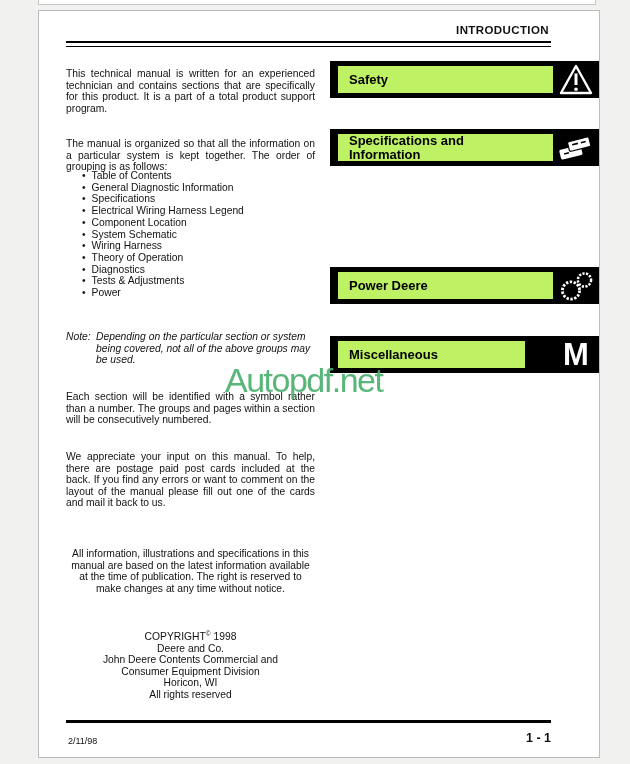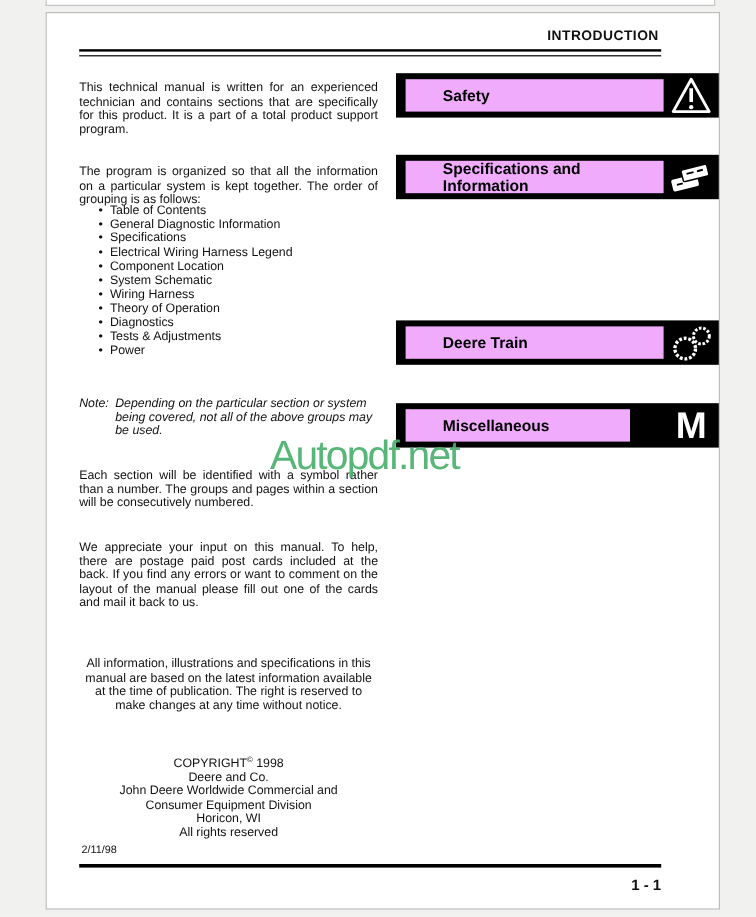--- a/index.html
+++ b/index.html
@@ -40,55 +40,55 @@
   .p4{top:430px;}
   .disclaimer{top:537px;text-align:center;}
   .copyright{top:617px;text-align:center;}
   .copyright sup{font-size:6.5px;}
   .bar{
     position:absolute;left:291px;width:269px;height:37px;
     background:#000;display:flex;box-sizing:border-box;
     padding:5px 0 5px 8px;cursor:pointer;
   }
   .bar-label{
-    flex:1;background:#f0abfc;display:flex;align-items:center;
-    padding-left:31px;box-sizing:border-box;
+    flex:1;background:#bef264;display:flex;align-items:center;
+    padding-left:11px;box-sizing:border-box;
     font-weight:bold;font-size:13px;line-height:13.5px;color:#000;
   }
   .bar-label span{display:inline-block;max-width:150px;}
   .bar-icon{
     width:46px;display:flex;align-items:center;justify-content:center;
   }
   .m-letter{font-size:31px;font-weight:bold;color:#fff;line-height:1;}
   .bar-safety{top:50px;}
   .bar-specs{top:118px;}
   .bar-engine{top:186px;}
   .bar-power{top:256px;}
   .bar-misc{top:325px;gap:28px;}
   .watermark{
     position:absolute;left:186px;top:350px;
     font-size:34px;letter-spacing:-1.5px;
     color:#4bb06e;opacity:.92;z-index:5;white-space:nowrap;
   }
   .footer-rule{position:absolute;top:709px;left:27px;width:485px;height:3px;background:#000;}
-  .footer-date{position:absolute;top:692px;left:29px;font-size:9px;}
+  .footer-date{position:absolute;top:725px;left:29px;font-size:9px;}
   .footer-page{position:absolute;top:720px;left:27px;width:485px;text-align:right;font-weight:bold;font-size:12.5px;}
 </style>
 </head>
 <body>
 
 <div class="prev-page"></div>
 
 <div class="page">
 
   <div class="title">INTRODUCTION</div>
   <div class="hdr-rule"></div>
 
   <p class="blk jus p1">This technical manual is written for an experienced technician and contains sections that are specifically for this product. It is a part of a total product support program.</p>
-  <p class="blk jus p2">The program is organized so that all the information on a particular system is kept together. The order of grouping is as follows:</p>
+  <p class="blk jus p2">The manual is organized so that all the information on a particular system is kept together. The order of grouping is as follows:</p>
 
   <ul class="blk bullets">
     <li>Table of Contents</li>
     <li>General Diagnostic Information</li>
     <li>Specifications</li>
     <li>Electrical Wiring Harness Legend</li>
     <li>Component Location</li>
     <li>System Schematic</li>
     <li>Wiring Harness</li>
     <li>Theory of Operation</li>
@@ -103,21 +103,21 @@
   </div>
 
   <p class="blk jus p3">Each section will be identified with a symbol rather than a number. The groups and pages within a section will be consecutively numbered.</p>
   <p class="blk jus p4">We appreciate your input on this manual. To help, there are postage paid post cards included at the back. If you find any errors or want to comment on the layout of the manual please fill out one of the cards and mail it back to us.</p>
 
   <div class="blk disclaimer">All information, illustrations and specifications in this manual are based on the latest information available at the time of publication. The right is reserved to make changes at any time without notice.</div>
 
   <div class="blk copyright">
     <div><span>COPYRIGHT</span><sup>©</sup><span> 1998</span></div>
     <div>Deere and Co.</div>
-    <div>John Deere Worldwide Commercial and</div>
+    <div>John Deere Contents Commercial and</div>
     <div>Consumer Equipment Division</div>
     <div>Horicon, WI</div>
     <div>All rights reserved</div>
   </div>
 
   <div class="bar bar-safety">
     <div class="bar-label">
         <span>Safety</span>
       </div>
     <div class="bar-icon">
@@ -142,21 +142,21 @@
           <line x1="25" y1="9" x2="30" y2="9" stroke="#000" stroke-width="1.6"></line>
           <line x1="6" y1="16" x2="11" y2="16" stroke="#000" stroke-width="1.6"></line>
         </g>
       </svg>
     </div>
   </div>
 
 
   <div class="bar bar-power">
     <div class="bar-label">
-        <span>Deere Train</span>
+        <span>Power Deere</span>
       </div>
     <div class="bar-icon">
       <svg width="38" height="32" viewBox="0 0 38 32">
         <circle cx="14" cy="20.5" r="8.6" fill="none" stroke="#fff" stroke-width="2.8" stroke-dasharray="2.4 1.5"></circle>
         <circle cx="27.5" cy="10" r="6.6" fill="none" stroke="#fff" stroke-width="2.5" stroke-dasharray="2.2 1.4"></circle>
       </svg>
     </div>
   </div>
 
   <div class="bar bar-misc">

